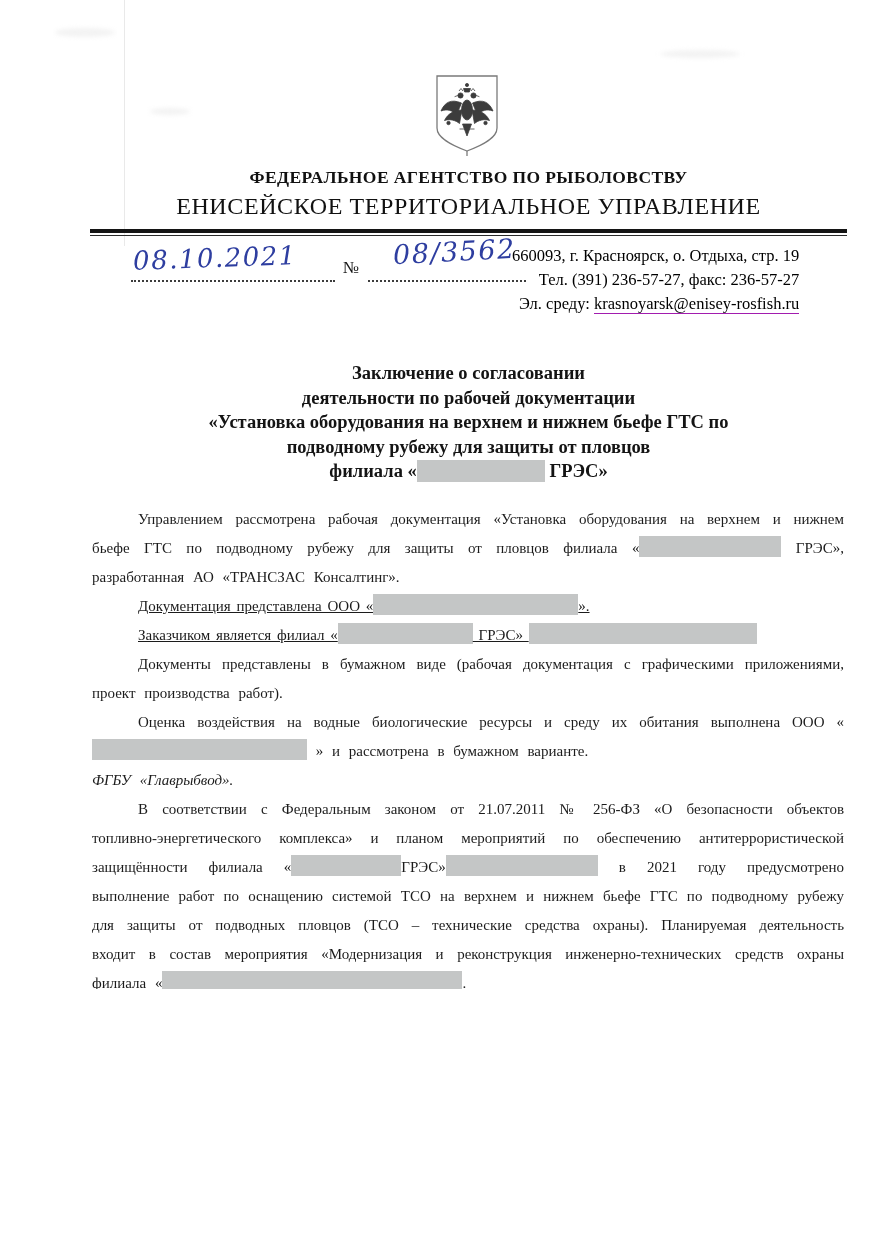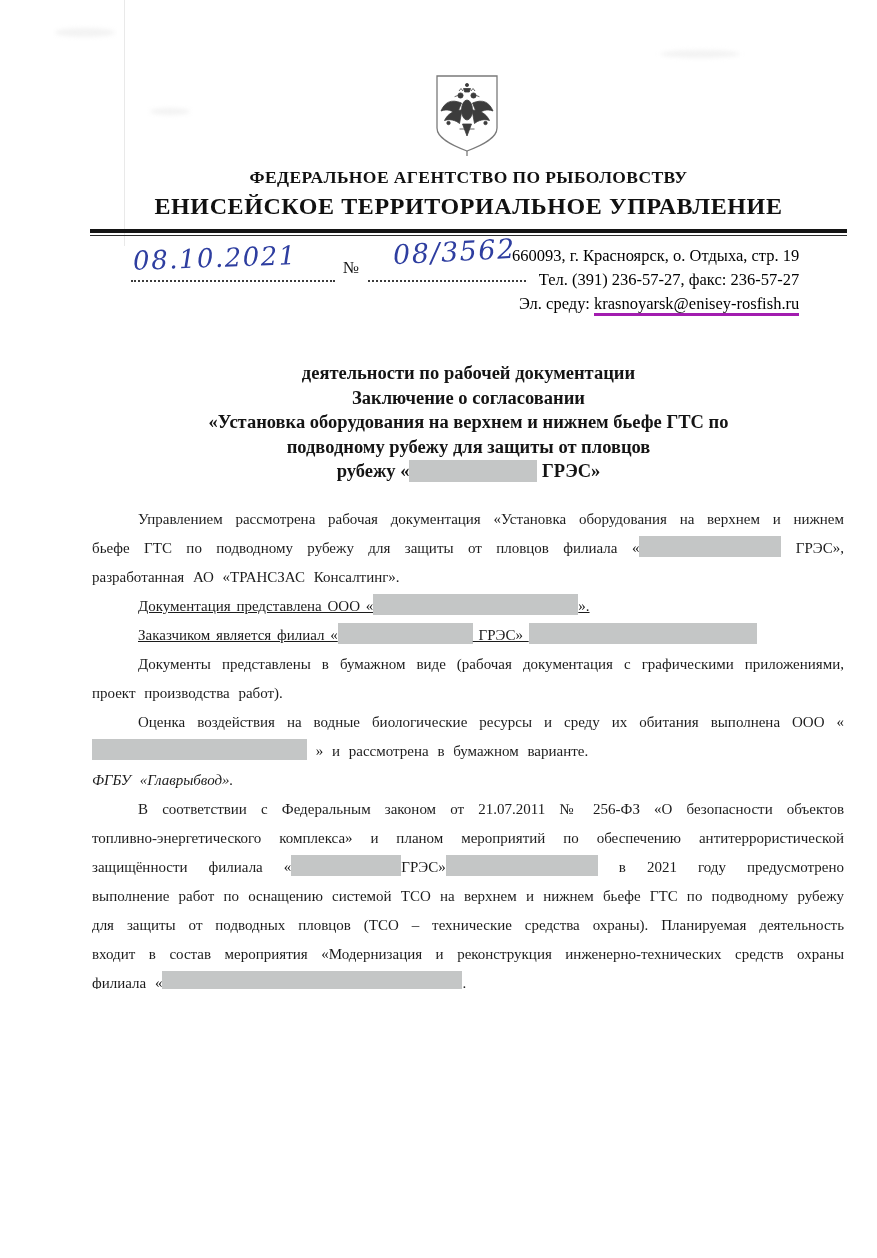--- a/index.html
+++ b/index.html
@@ -15,41 +15,41 @@
   .sm3 { left:150px; top:108px; width:40px; height:7px; }
 
   .emblem { position:absolute; left:432px; top:74px; }
 
   .h-agency {
     position:absolute; left:90px; top:167px; width:757px; text-align:center;
     font-weight:bold; font-size:17.5px; letter-spacing:.4px; color:#111;
   }
   .h-dept {
     position:absolute; left:90px; top:193px; width:757px; text-align:center;
-    font-weight:bold; font-size:24px; letter-spacing:.6px; color:#111;
+    font-weight:normal; font-size:24px; letter-spacing:.6px; color:#111;
   }
   .rule {
     position:absolute; left:90px; top:229px; width:757px; height:2px;
     border-top:4px solid #141414; border-bottom:1px solid #2a2a2a;
   }
 
   
   .hw {
     font-family:"DejaVu Serif",serif; font-style:italic; color:#2e3ea0;
     letter-spacing:1.5px; white-space:nowrap;
   }
   .hw-date { position:absolute; left:133px; top:243px; font-size:26px; transform:rotate(-2deg); }
   .hw-num  { position:absolute; left:393px; top:236px; font-size:27px; transform:rotate(-3deg); }
   .dotline { position:absolute; border-bottom:2px dotted #3c3c3c; height:0; }
   .dot1 { left:131px; top:280px; width:204px; }
   .dot2 { left:368px; top:280px; width:158px; }
   .no-sign { position:absolute; left:343px; top:258px; font-size:17px; color:#161616; }
 
   .addr { position:absolute; left:512px; top:244px; font-size:16.5px; line-height:24px; color:#000000;text-align:right; }
-  .email-u { border-bottom:3px solid #a21caf; }
+  .email-u { border-bottom:1px solid #a21caf; }
 
   .title {
     position:absolute; left:90px; top:361px; width:757px; text-align:center;
     font-weight:bold; font-size:18.5px; line-height:24.5px; color:#141414;
   }
 
   .body {
     position:absolute; left:92px; top:505px; width:752px;
     font-size:15px; line-height:29px; text-align:justify; word-spacing:5px; color:#1c1c1c;
   }
@@ -118,25 +118,25 @@
   <div class="hw hw-num">08/3562</div>
   <div class="dotline dot2"></div>
 
   <div class="addr">
     <div>660093,  г. Красноярск,  о. Отдыха, стр. 19</div>
     <div>Тел. (391) 236-57-27, факс: 236-57-27</div>
     <div><span>Эл. среду: </span><span class="email-u">krasnoyarsk@enisey-rosfish.ru</span></div>
   </div>
 
   <div class="title">
+    <div>Заключение о согласовании</div>
     <div>деятельности по рабочей документации</div>
-    <div>Заключение о согласовании</div>
     <div>«Установка оборудования на верхнем и нижнем бьефе ГТС по</div>
     <div>подводному рубежу для защиты от пловцов</div>
-    <div><span>рубежу «</span><span class="red red-title"></span><span> ГРЭС»</span></div>
+    <div><span>филиала «</span><span class="red red-title"></span><span> ГРЭС»</span></div>
   </div>
 
   <div class="body">
     <p><span>Управлением рассмотрена рабочая документация «Установка оборудования на верхнем и нижнем бьефе ГТС по подводному рубежу для защиты от пловцов филиала «</span><span class="red r-p1"></span><span> ГРЭС», разработанная АО «ТРАНСЗАС Консалтинг».</span></p>
     <p class="p2"><span>Документация представлена ООО «</span><span class="red r-p2"></span><span>».</span></p>
     <p class="p3"><span>Заказчиком является филиал «</span><span class="red r-p3a"></span><span> ГРЭС» </span><span class="red r-p3b"></span></p>
     <p>Документы представлены в бумажном виде (рабочая документация с графическими приложениями, проект производства работ).</p>
     <p><span>Оценка воздействия на водные биологические ресурсы и среду их обитания выполнена ООО «</span><span class="red r-p5"></span><span> » и рассмотрена в бумажном варианте.</span></p>
     <div class="par">
       <div class="p6-l2">ФГБУ «Главрыбвод».</div>

